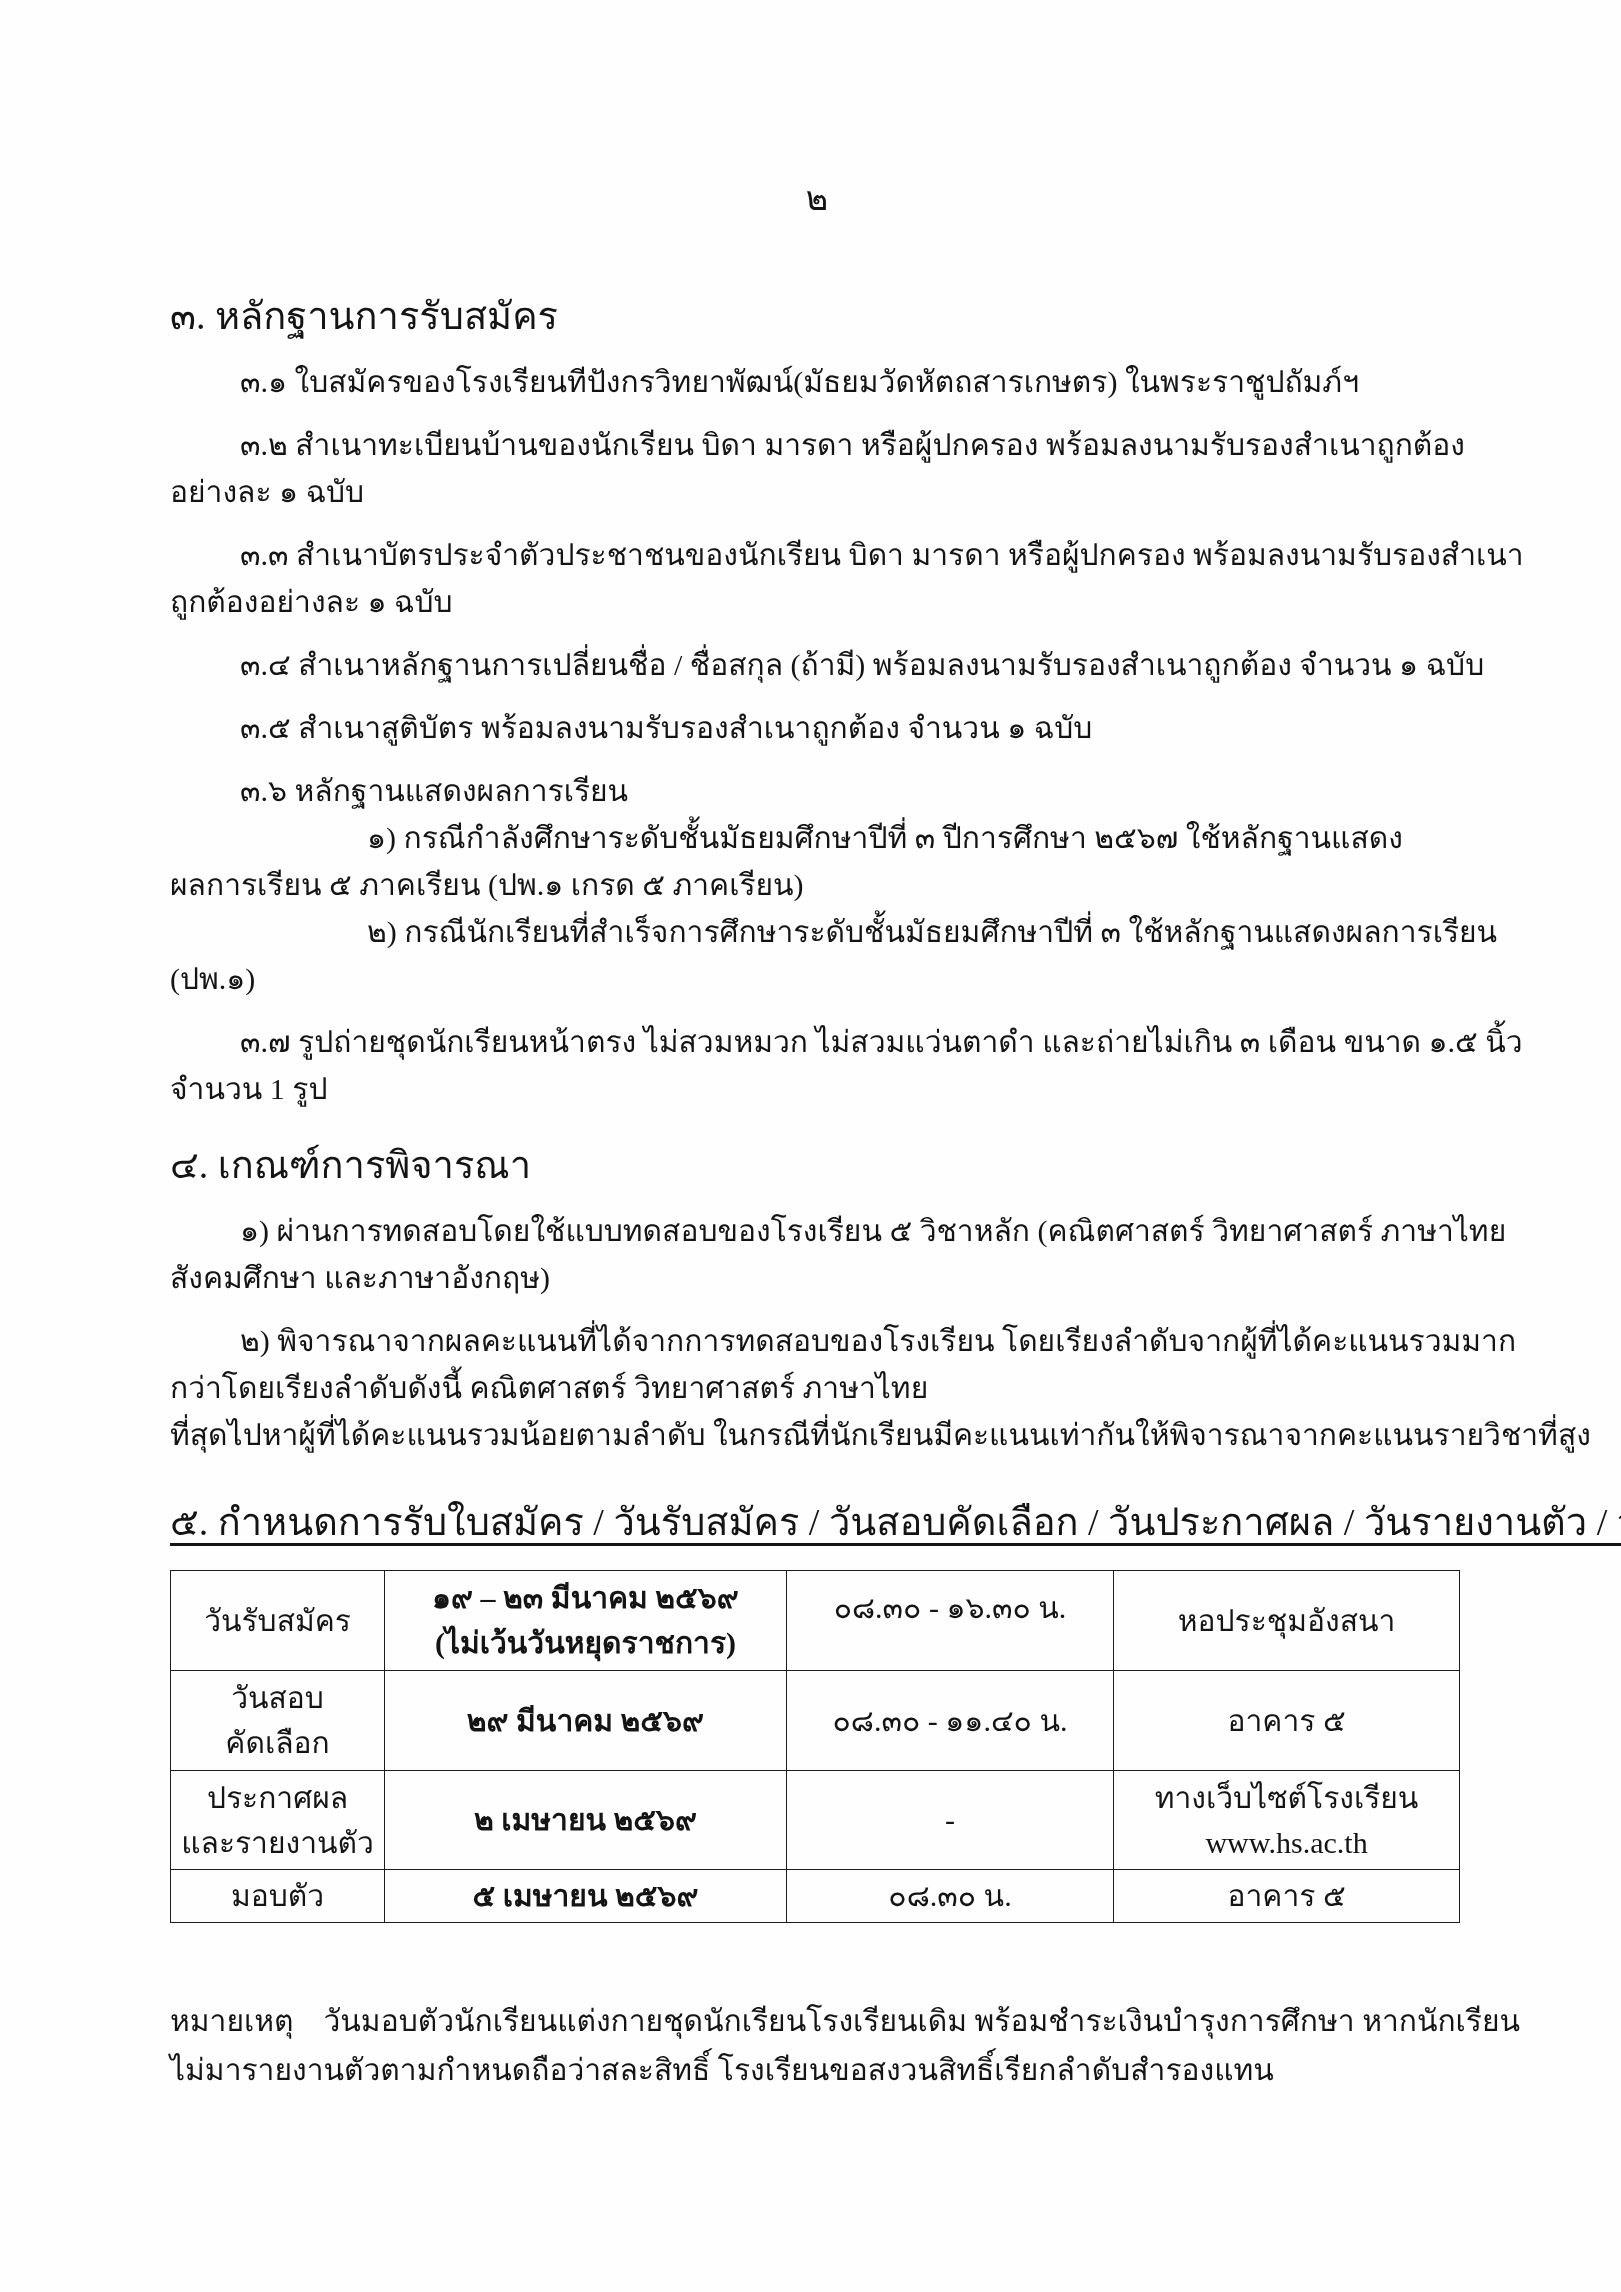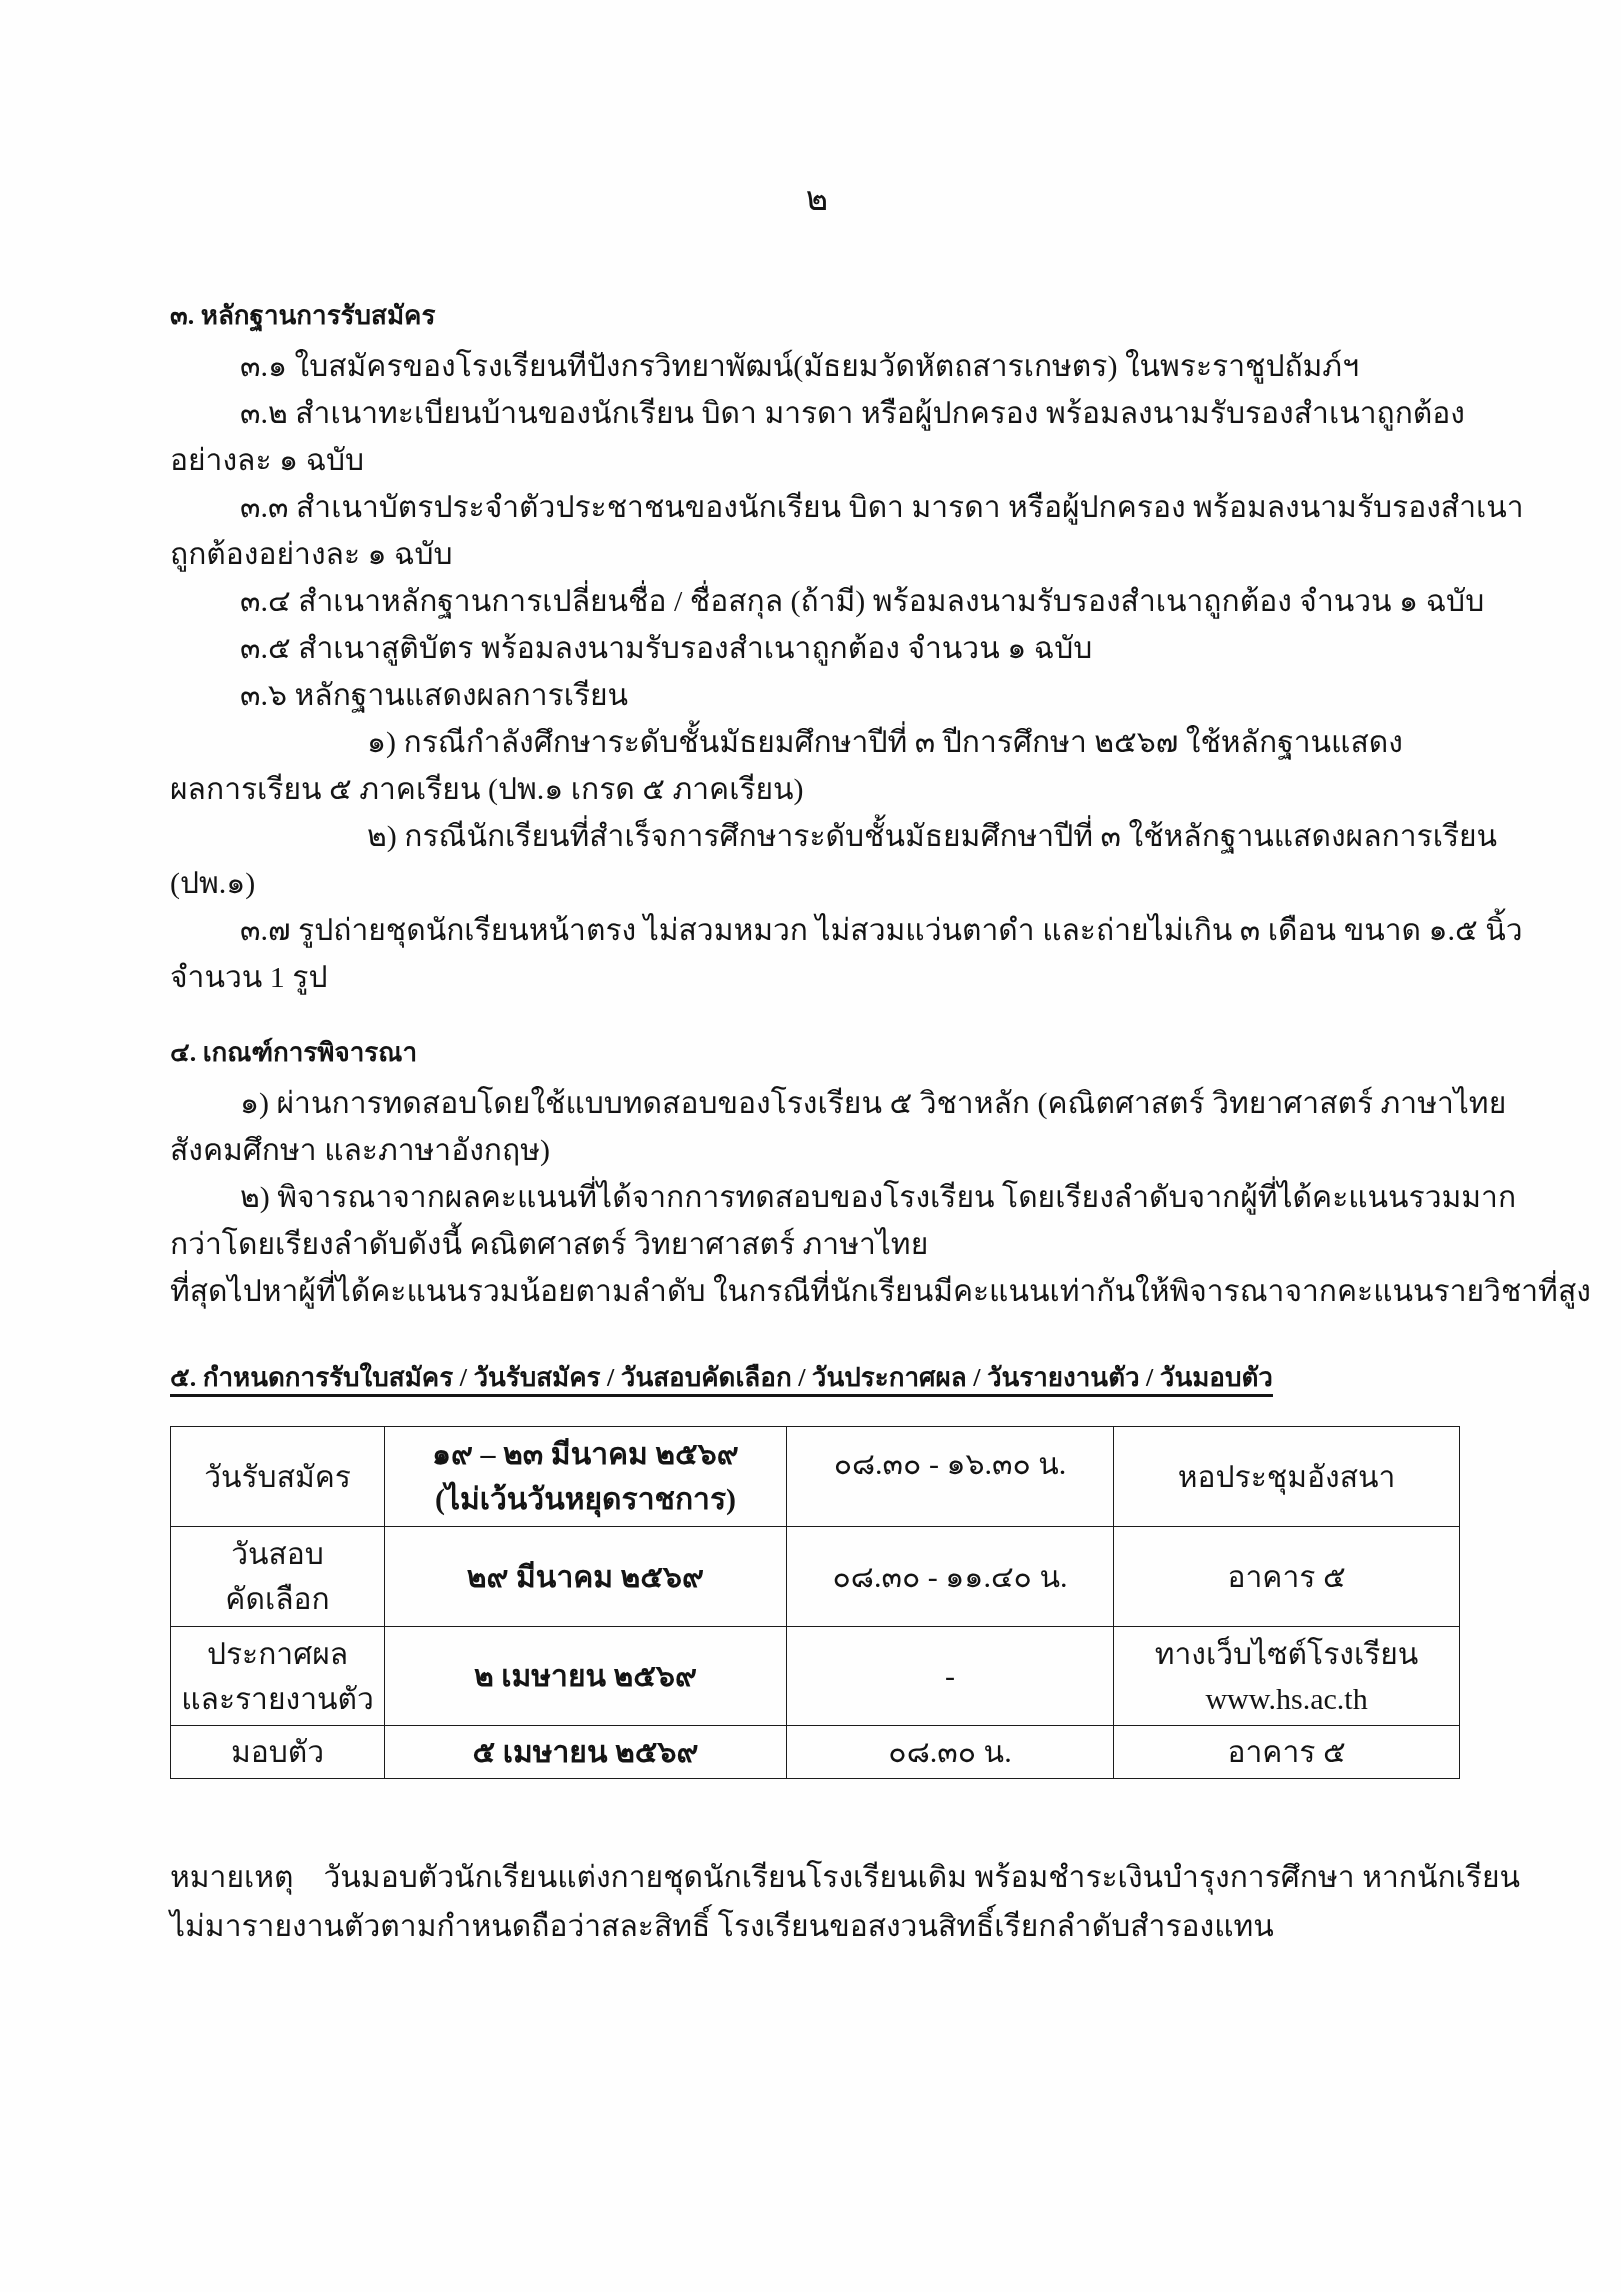--- a/index.html
+++ b/index.html
@@ -16,36 +16,36 @@
     overflow: hidden;
   }
   .page-number {
     text-align: center;
     font-size: 34px;
     line-height: 39px;
     margin-bottom: 0;
   }
   .sec { margin: 0; }
   .sec-heading {
-    font-size: 26px;
-    font-weight: bold;
+    font-size: 38px;
+    font-weight: normal;
     line-height: 52px;
     white-space: nowrap;
   }
   .sec-heading.underlined {
     text-decoration: underline;
     text-decoration-thickness: 2.7px;
     text-underline-offset: 8px;
   }
   .doc-line {
     font-size: 30px;
     line-height: 47px;
     white-space: nowrap;
   }
-  .ind-1 { padding-left: 70px; }
+  .ind-1 { padding-left: 70px; margin-top: 16px; }
   .ind-2 { padding-left: 197px; }
   .mt-sec3 { margin-top: 72px; }
   .mt-sec4 { margin-top: 27px; }
   .mt-sec5 { margin-top: 38px; }
   .schedule-table {
     border-collapse: collapse;
     margin-top: 21.5px;
     width: 1290px;
     table-layout: fixed;
   }

